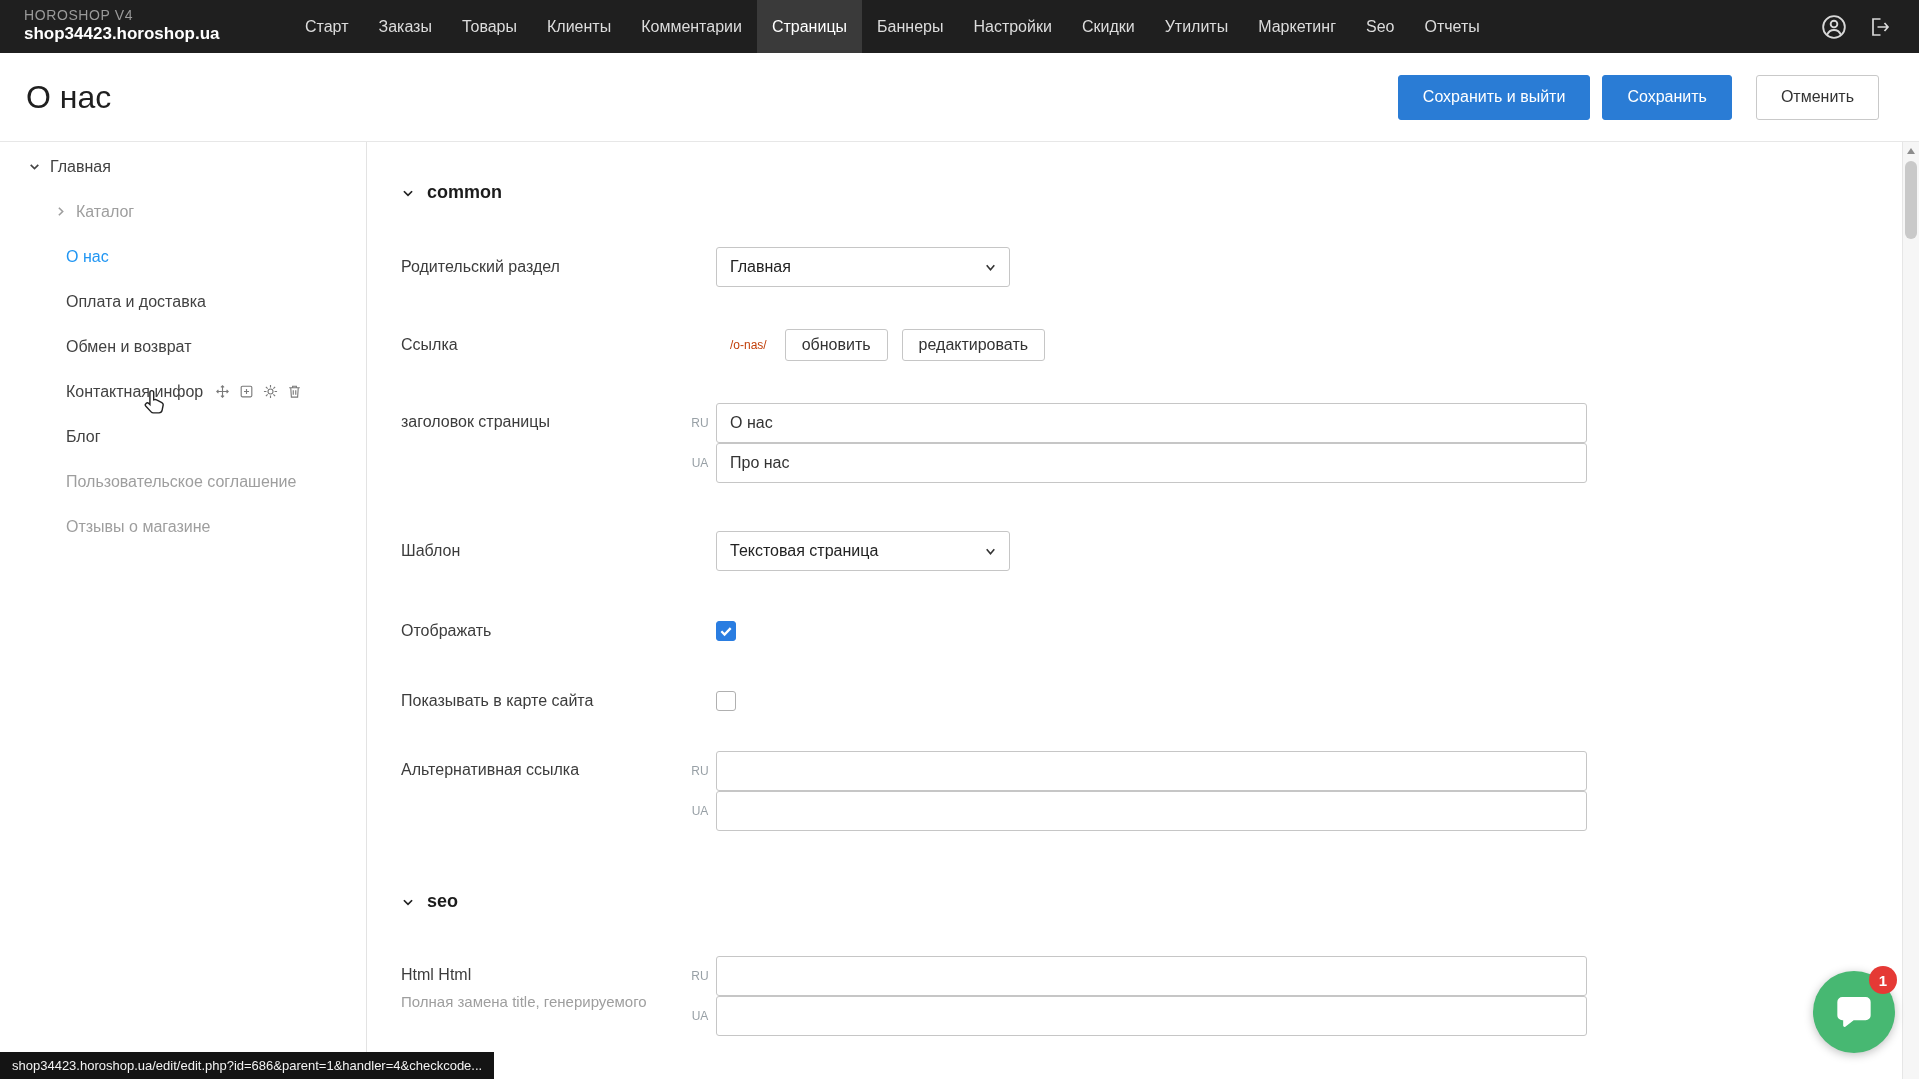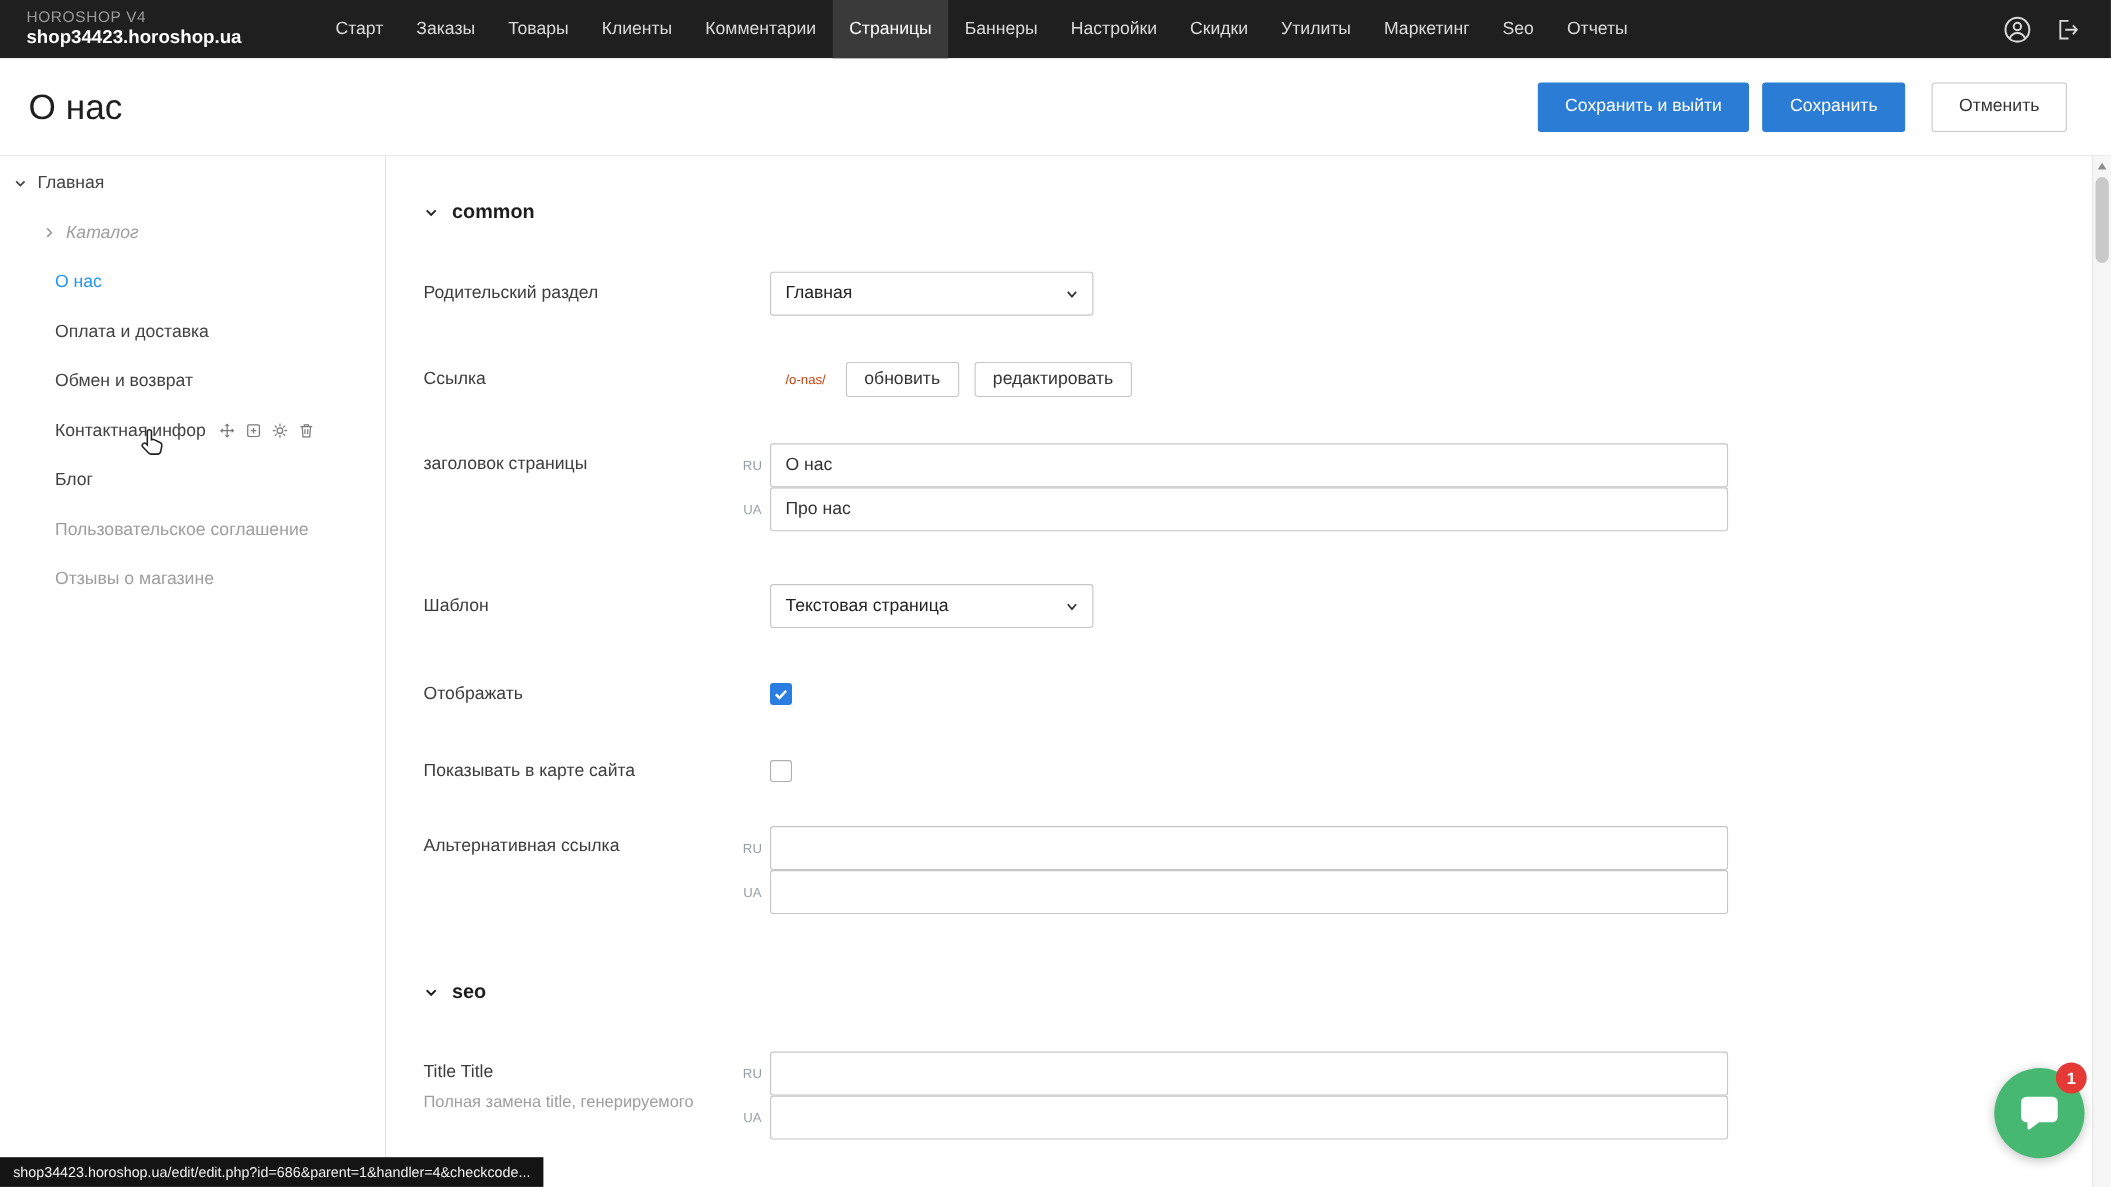--- a/index.html
+++ b/index.html
@@ -32,31 +32,31 @@
     padding: 0 40px 0 26px; background: #fff; border-bottom: 1px solid #e7e7e7;
   }
   .page-title { font-size: 32px; font-weight: 400; color: #1f1f1f; }
   .header-buttons { margin-left: auto; display: flex; align-items: center; }
   .btn { font-family: inherit; font-size: 16px; border-radius: 3px; height: 45px; padding: 0 24px; cursor: pointer; }
   .btn-primary { background: #2a7cd5; border: 1px solid #2a7cd5; color: #fff; }
   .btn-primary + .btn-primary { margin-left: 12px; }
   .btn-outline { background: #fff; border: 1px solid #c9c9c9; color: #333; margin-left: 24px; }
 
   
-  .content { display: flex; height: 937px; position: relative; }
+  .content { display: flex; height: 937px; position: relative; margin-left: 16px; }
 
   
   .sidebar { width: 351px; border-right: 1px solid #e3e3e3; position: relative; flex-shrink: 0; padding-top: 2px; }
   .tree-item {
     height: 45px; display: flex; align-items: center; font-size: 16px;
     color: #424242; cursor: pointer; padding-left: 50px; white-space: nowrap;
   }
   .tree-item .chev { display: flex; margin-right: 9px; }
   .tree-item.root { padding-left: 12px; }
-  .tree-item.haschev { padding-left: 38px; font-style: italic; }
+  .tree-item.haschev { padding-left: 38px; }
   .tree-item.muted { color: #9e9e9e; }
   .tree-item.selected { color: #2196f3; }
   .tree-icons { display: flex; gap: 9px; margin-left: 12px; align-items: center; }
   .tree-icons span { display: flex; cursor: pointer; }
   .cursor-hand { position: absolute; left: 128px; top: 247px; pointer-events: none; }
 
   
   .main { flex: 1; position: relative; overflow: hidden; }
   .form { padding: 40px 0 0 34px; }
   .section-head {
@@ -337,21 +337,21 @@
 
       <div class="section-head seo">
         <svg width="14" height="14" viewBox="0 0 24 24" fill="none" stroke="#222" stroke-width="3">
             <path d="M5 9l7 7 7-7"></path>
           </svg>
         <span>seo</span>
       </div>
 
       <div class="form-row top">
         <span class="form-label">
-          <span>Title Title</span>
+          <span>Html Html</span>
           <div class="label-hint">Полная замена title, генерируемого</div>
         </span>
         <div class="control stack">
           <div class="lang-row">
             <span class="lang-badge">RU</span>
             <input class="text" type="text" value="" style="">
           </div>
           <div class="lang-row">
             <span class="lang-badge">UA</span>
             <input class="text" type="text" value="" style="">

